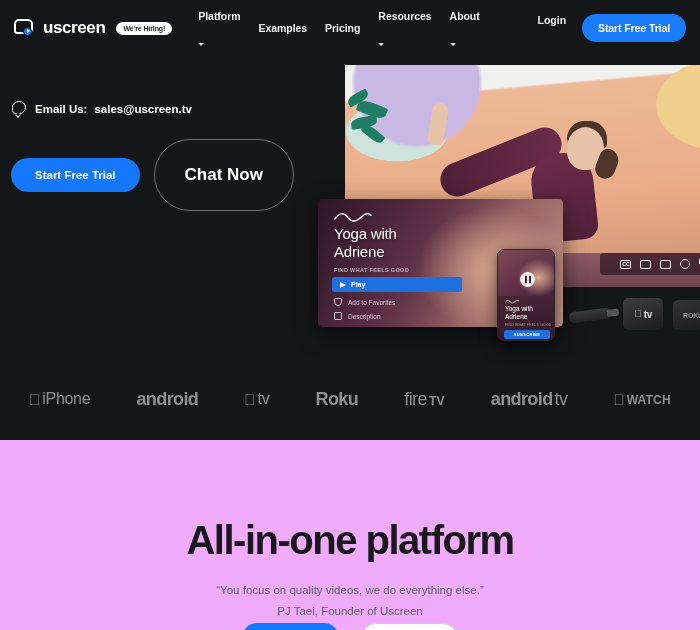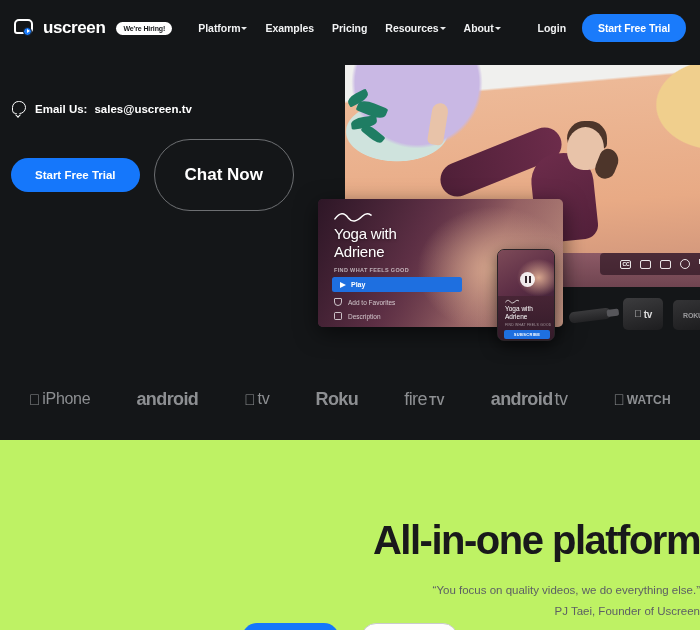--- a/index.html
+++ b/index.html
@@ -61,31 +61,31 @@
     margin-left: 4px;
     background: #ffffff; color: #141618;
     font-size: 7px; font-weight: 700;
     padding: 3px 7px; border-radius: 999px;
     white-space: nowrap; letter-spacing: -0.1px;
   }
 
   .nav-links { display: flex; align-items: center; gap: 18px; margin-left: 26px; }
   .nav-link {
     color: #f2f3f4; font-size: 10.5px; font-weight: 600;
-    display: flex; align-items: center; gap: 1px;
-    white-space: nowrap; letter-spacing: -0.05px;
+    display: flex; gap: 20px;
+    white-space: nowrap; letter-spacing: -0.05px; flex-direction: column;
   }
   .caret {
     display: inline-block; width: 0; height: 0;
     border-left: 3.2px solid transparent;
     border-right: 3.2px solid transparent;
     border-top: 3.6px solid #e8e9ea;
     margin-top: 1px;
   }
-  .nav-right { margin-left: auto; display: flex; align-items: center; gap: 16px; }
+  .nav-right { margin-left: auto; display: flex; gap: 16px; }
   .login-link { color: #f2f3f4; font-size: 10.5px; font-weight: 600; }
   .cta-nav {
     background: #1a7bfb; color: #ffffff;
     font-size: 10.5px; font-weight: 700;
     padding: 8px 16px; border-radius: 999px;
     border: none; white-space: nowrap;
     font-family: "Liberation Sans", sans-serif;
     letter-spacing: -0.1px;
   }
 
@@ -377,22 +377,22 @@
   .plogo .apple-glyph { font-size: 15px; line-height: 1; position: relative; top: 1px; }
   .plogo .t-light { font-weight: 300; font-size: 18px; letter-spacing: -0.6px; }
   .plogo .t-bold  { font-weight: 700; font-size: 18px; letter-spacing: -0.6px; }
   .plogo .t-small { font-weight: 700; font-size: 12px; letter-spacing: 0.2px; }
   .plogo .t-mid   { font-weight: 400; font-size: 16px; letter-spacing: -0.3px; }
 
   
   .light-section {
     position: absolute; left: 0; top: 440px;
     width: 700px; height: 190px;
-    background: #bef264;
-    text-align: right;
+    background: #f0abfc;
+    text-align: center;
   }
   .section-title {
     margin-top: 78px;
     color: #19191b; font-size: 40px; font-weight: 700;
     letter-spacing: -1.5px; line-height: 1.1;
   }
   .section-quote {
     margin-top: 22px;
     color: #5d6064; font-size: 11.5px; font-weight: 400;
   }

